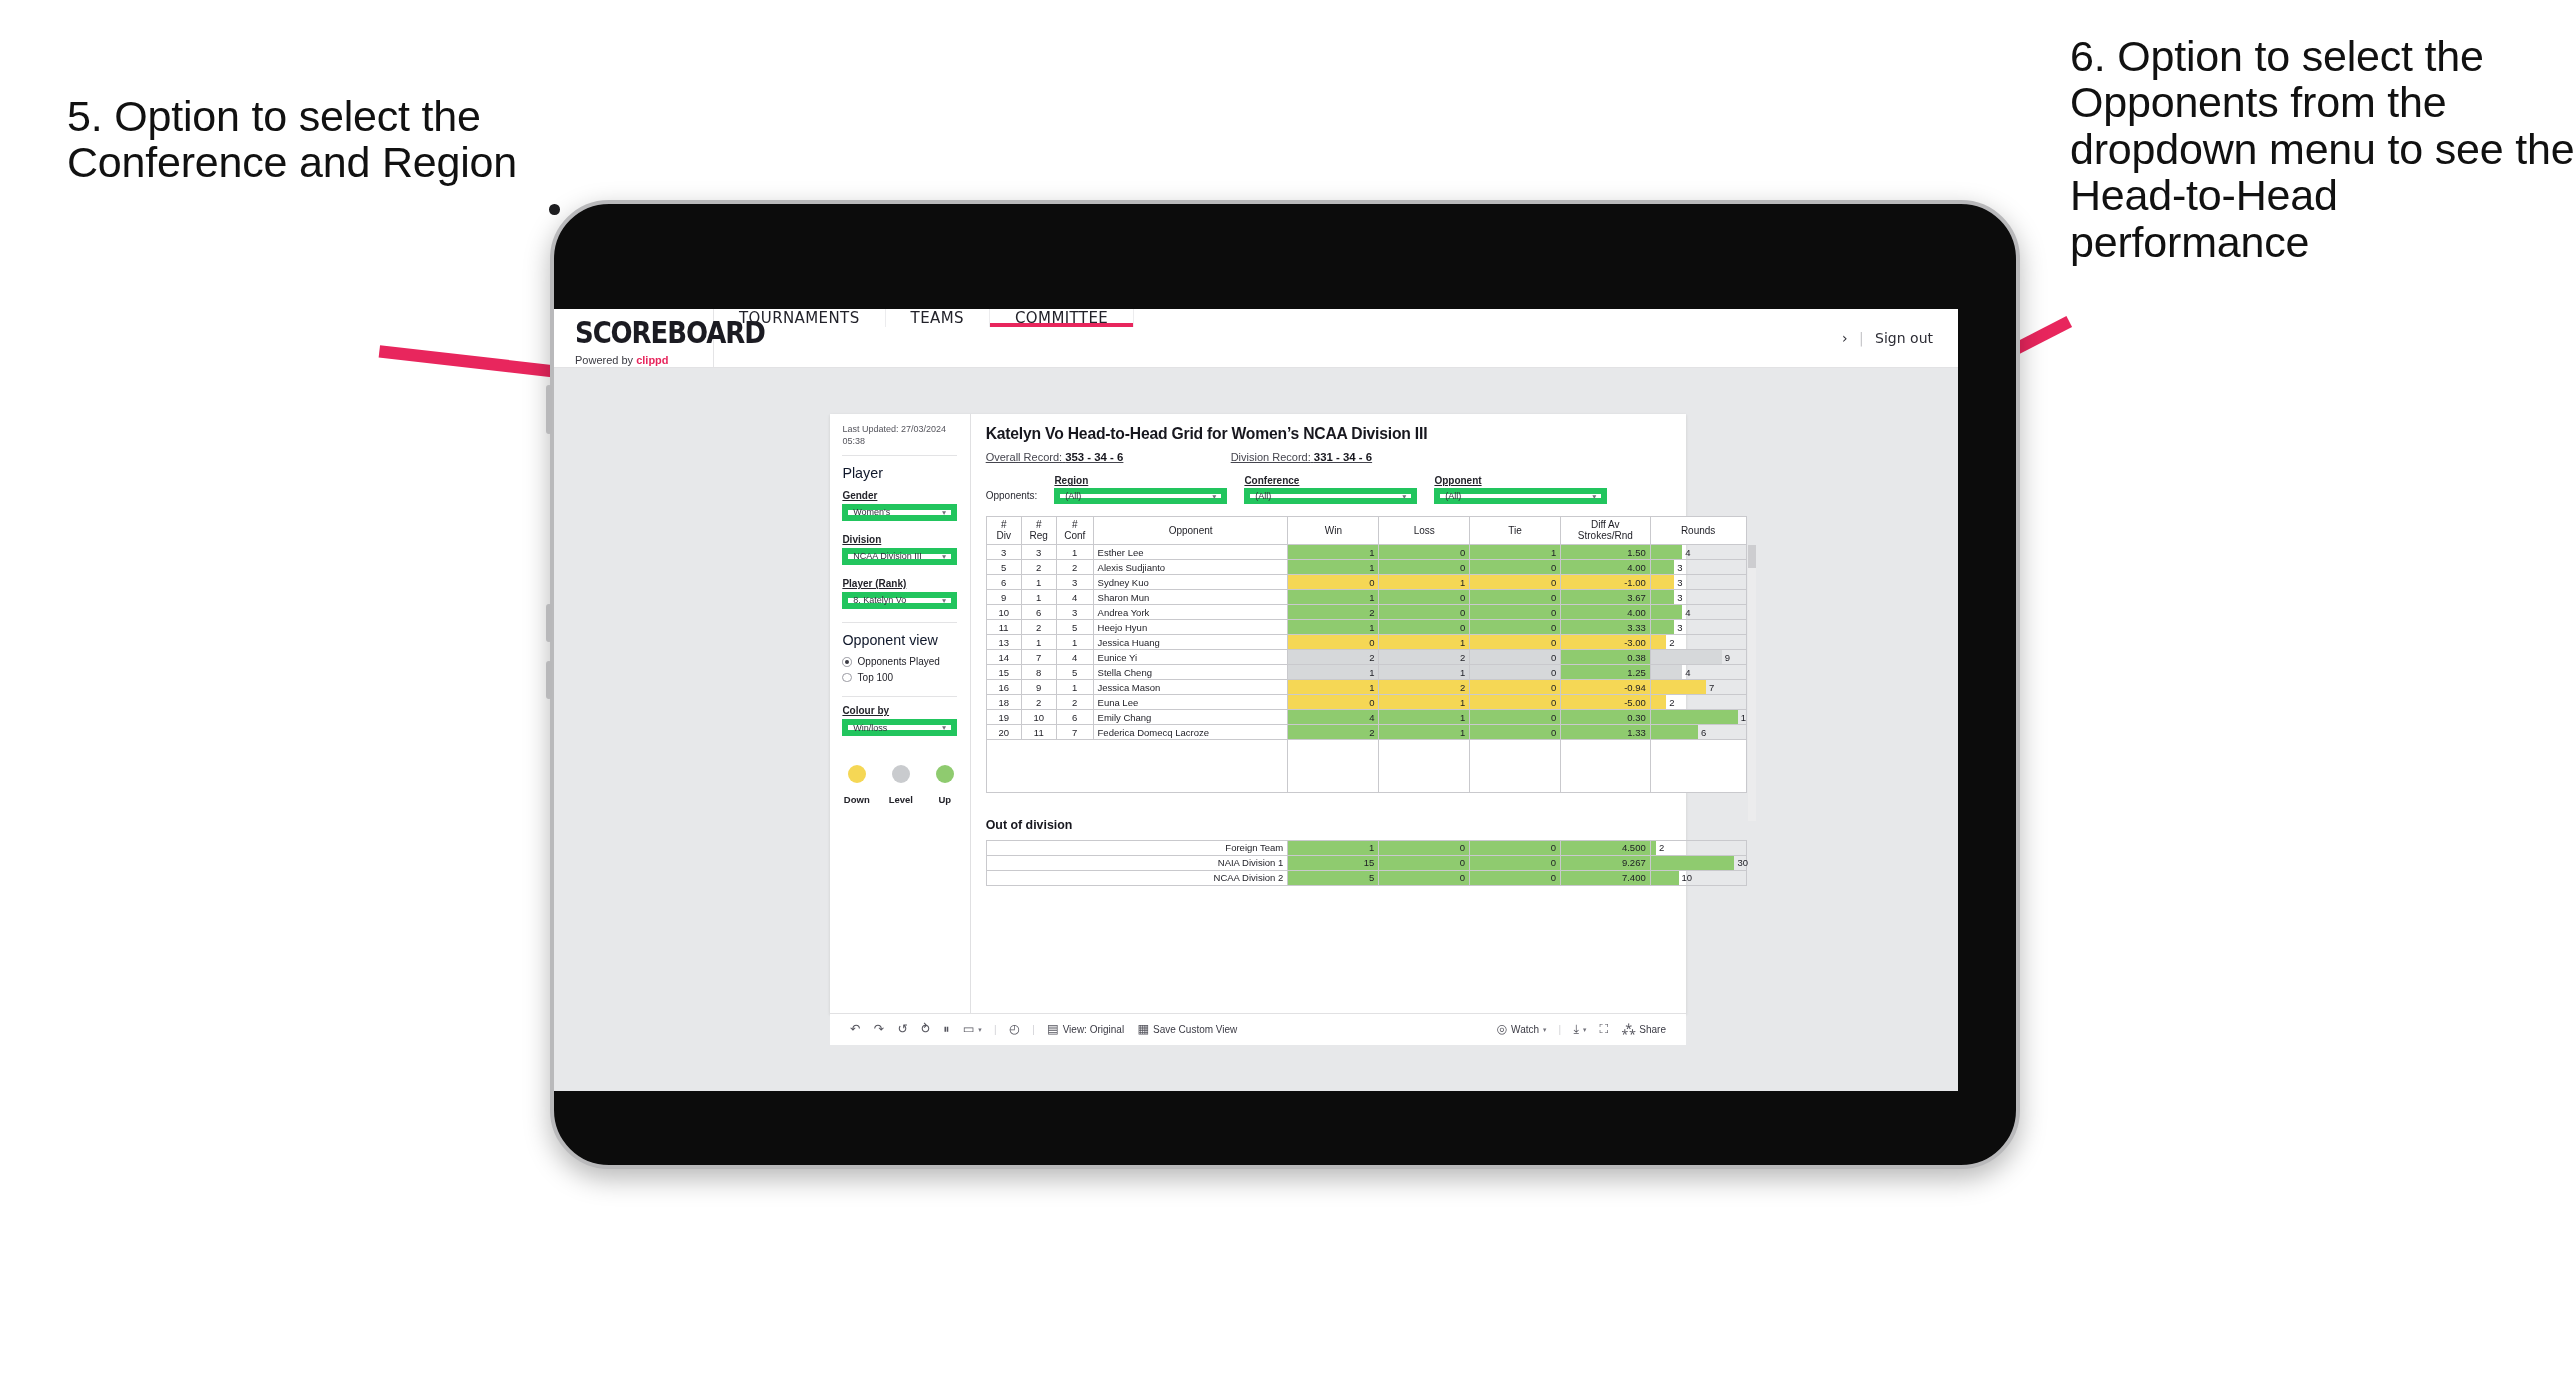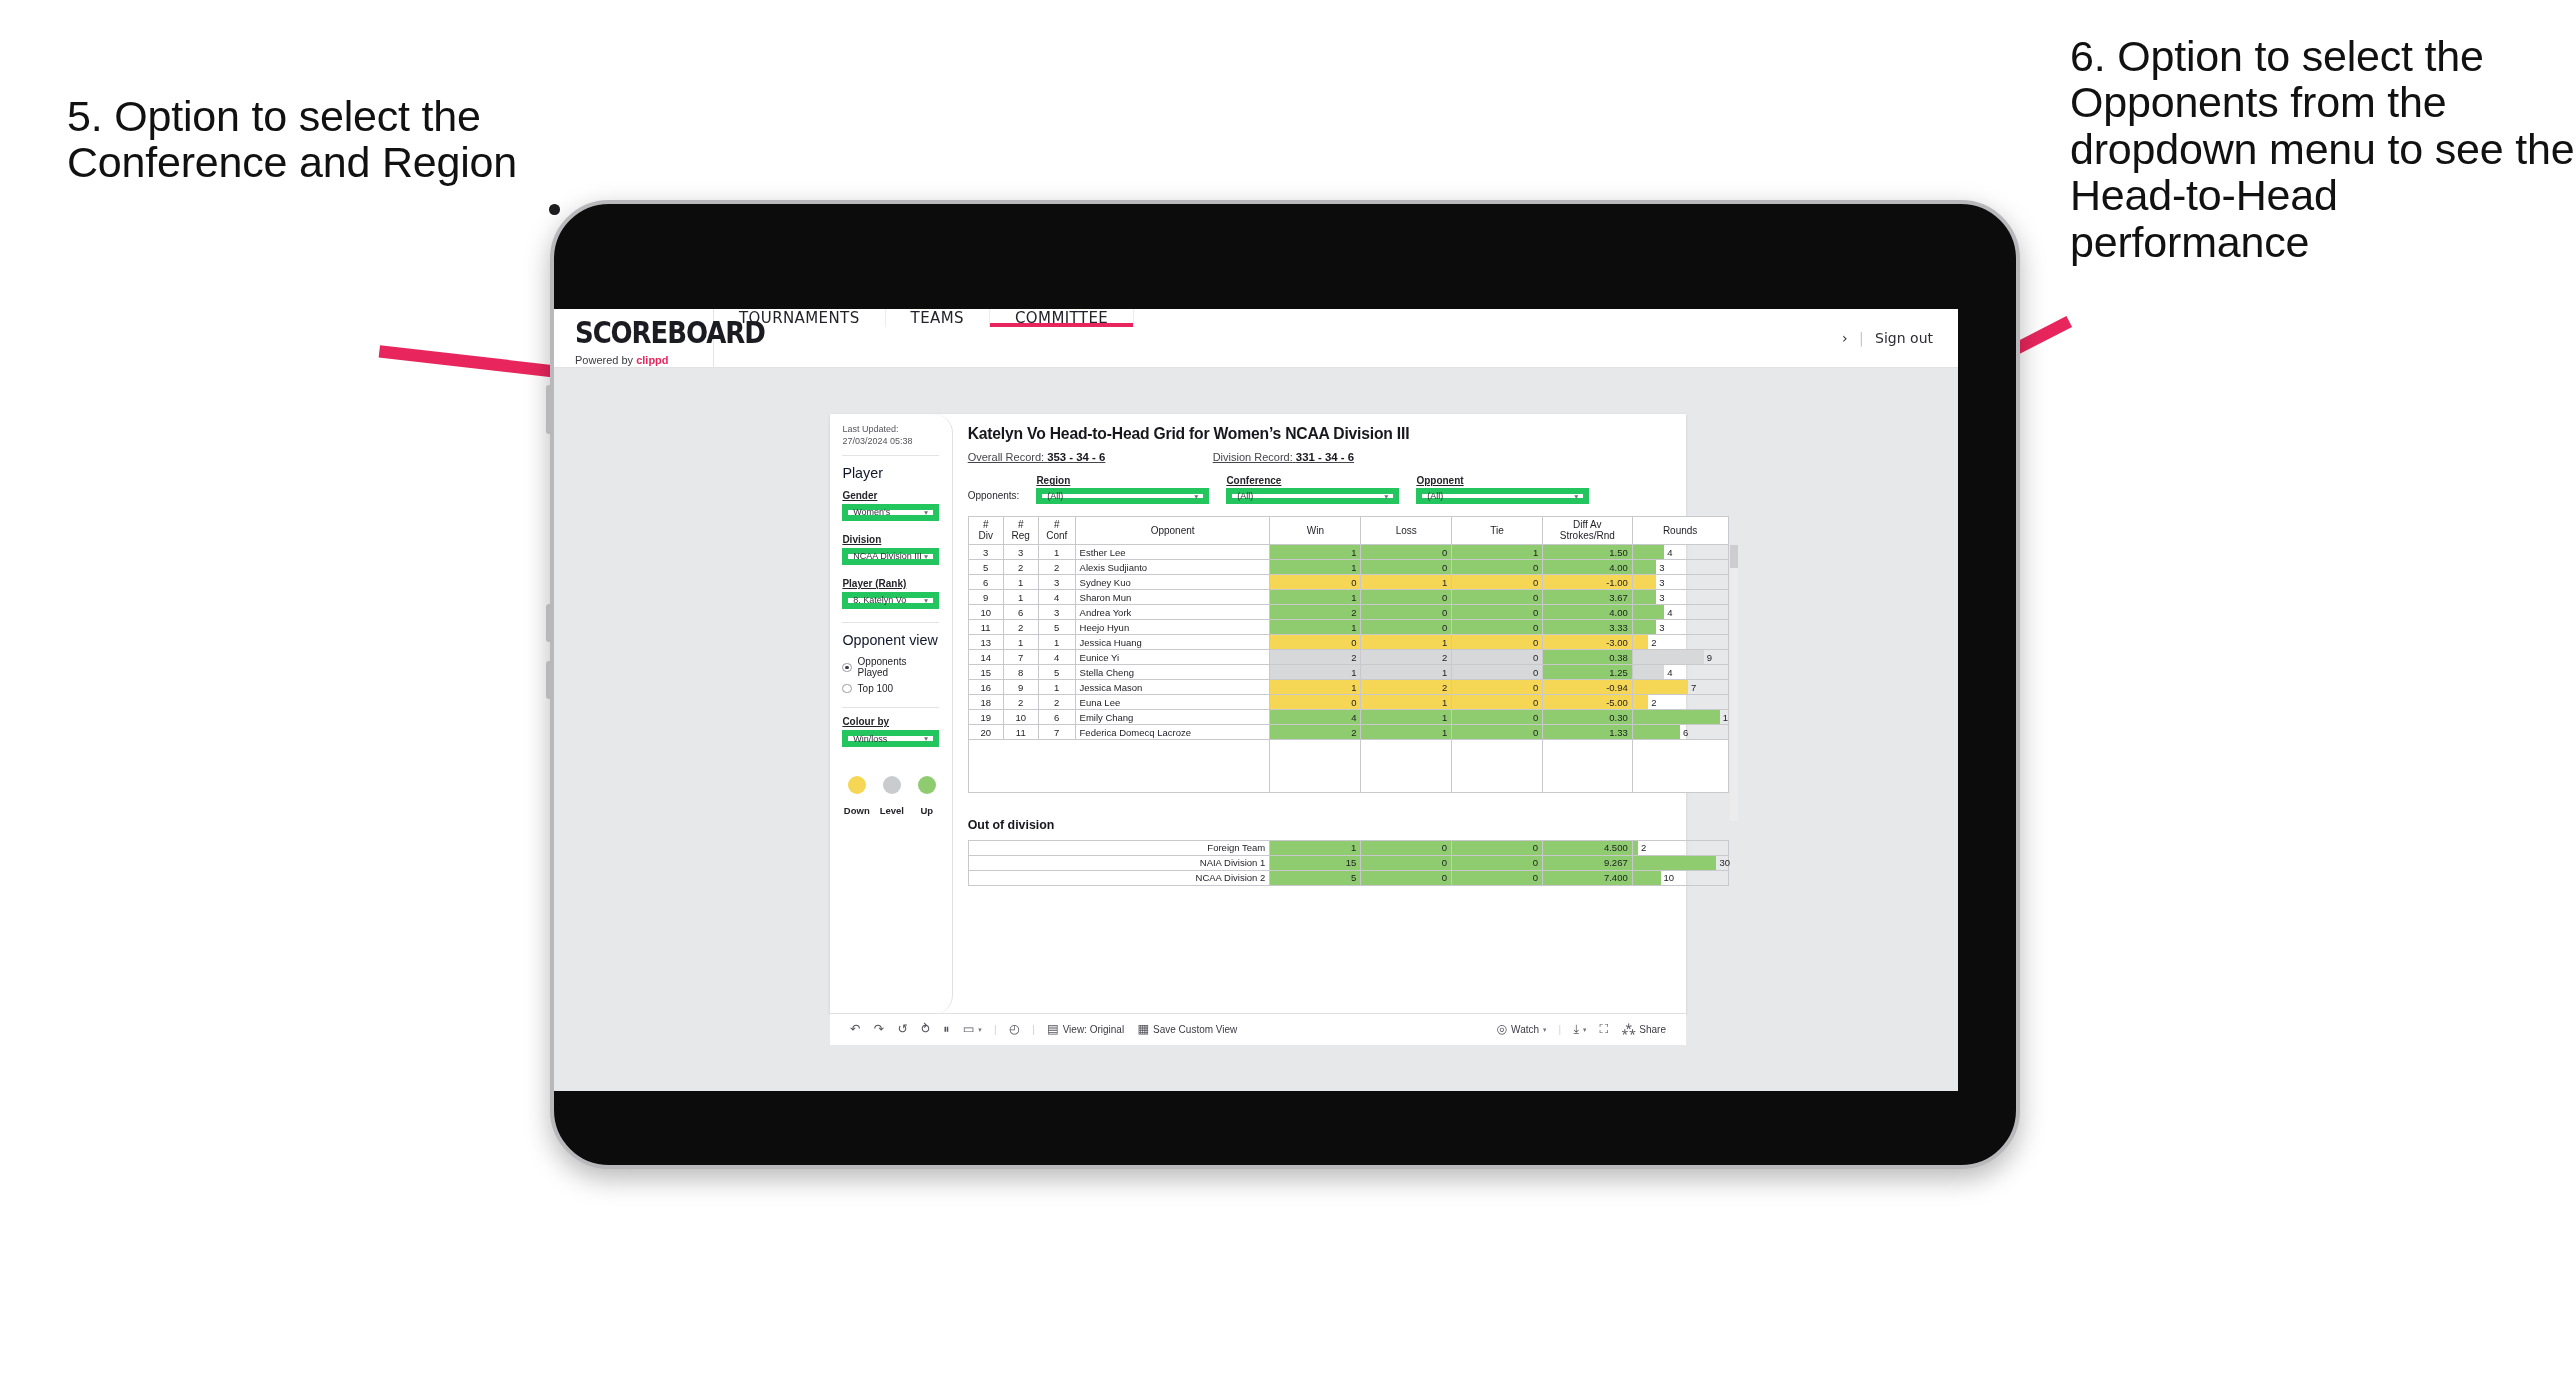--- a/index.html
+++ b/index.html
@@ -108,41 +108,41 @@
   
   #canvas { position:relative; height: 683px; background:#e7e8ea; }
   #card {
     position:absolute; left: 276px; top: 46px;
     width: 856px; height: 600px;
     background:#ffffff; box-shadow: 0 1px 2.9px rgba(0,0,0,.12);
     display:flex;
   }
 
   
-  #rail { width: 147px; border-right:1px solid #e0e0e2; padding: 8.6px 12.4px 0 12.4px; border-radius: 19px; }
+  #rail { width: 147px; border-right:1px solid #e0e0e2; padding: 8.6px 12.4px 0 12.4px; }
   #last-updated { font-size: 9px; color:#55555d; line-height:1.35; }
   .rail-sep { height:1px; background:#e3e3e5; margin: 8.6px 0; }
   .rail-h { font-size: 14.3px; font-weight:400; color:#0f172a; margin: 7.6px 0 8.6px 0; }
   .field-label { font-size: 10px; font-weight:700; color:#23232a; margin-bottom: 2.9px; text-decoration: underline; }
   .select {
     height: 17px; border:6px solid #22c55e; background:#fff;
     display:flex; align-items:center; justify-content:space-between;
     padding: 0 3.8px 0 4.8px; font-size: 9px; color:#30303a; margin-bottom: 13.3px;
   }
   .caret { font-size: 6.7px; color:#72727c; }
   .radio-row { display:flex; align-items:center; gap:5.7px; margin-bottom: 4.8px; font-size: 10px; color:#23232a; }
   .radio {
     width: 9.5px; height:9.5px; border:1.3px solid #9a9aa2; border-radius:50%;
     display:inline-block; position:relative; flex:none; background:#fff;
   }
   .radio.on::after {
     content:""; position:absolute; left:1.9px; top:1.9px; width:3.8px; height:3.8px;
     background:#3b3b44; border-radius:50%;
   }
-  #legend { display:flex; gap: 10px; margin-top: 28.5px; padding-left: 1.9px; }
+  #legend { display:flex; gap: 19px; margin-top: 28.5px; padding-left: 1.9px; }
   .legend-col { display:flex; flex-direction:column; align-items:center; width: 25px; }
   .dot { width: 18px; height:18px; border-radius:50%; }
   .legend-lab { font-size: 9.5px; font-weight:700; color:#23232a; margin-top: 11.4px; }
 
   
   #viz { flex:1; padding: 11.4px 15px 0 15px; position:relative; }
   #viz-title { font-size: 15.7px; font-weight:700; color:#17171e; letter-spacing:-0.2px; }
   #records { display:flex; margin-top: 7.6px; font-size: 11px; color:#45454e; }
   #records .rec { width: 245px; text-decoration: underline; }
   #records b { color:#17171e; font-size:11.4px; }

